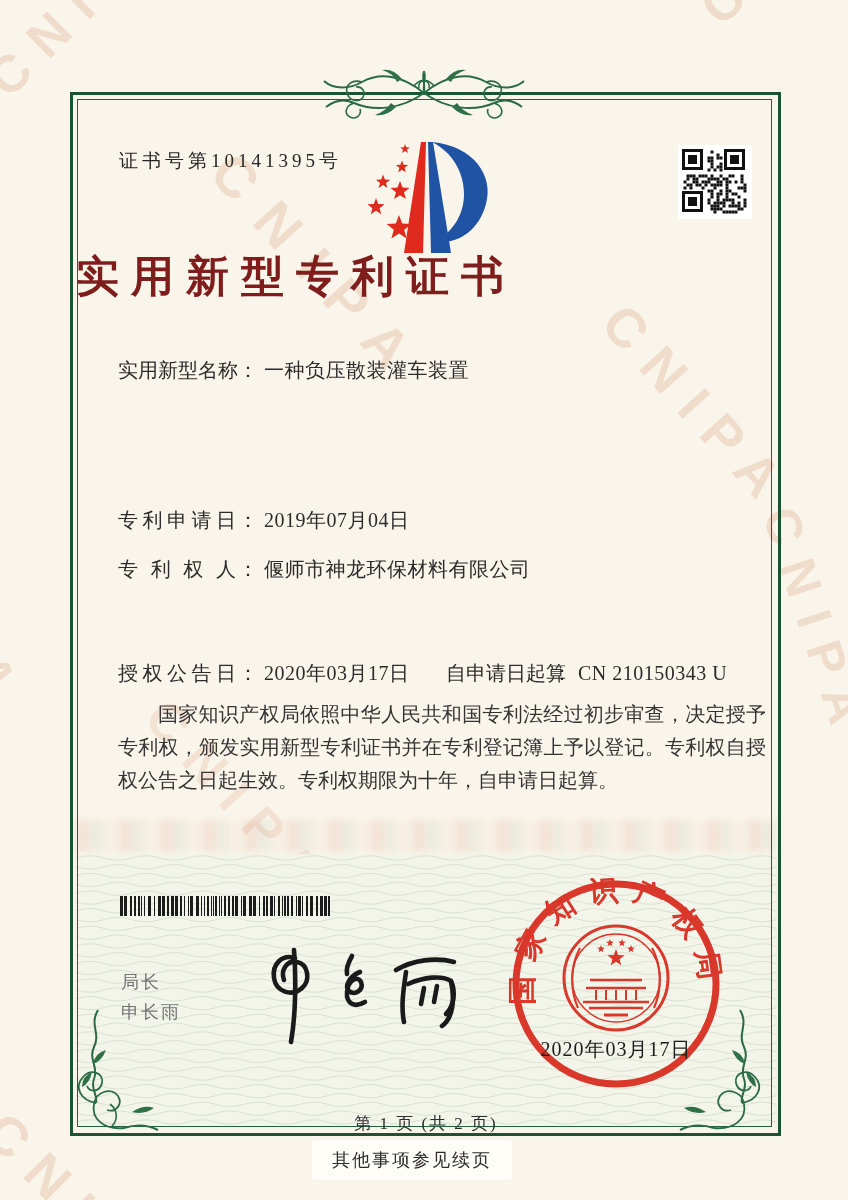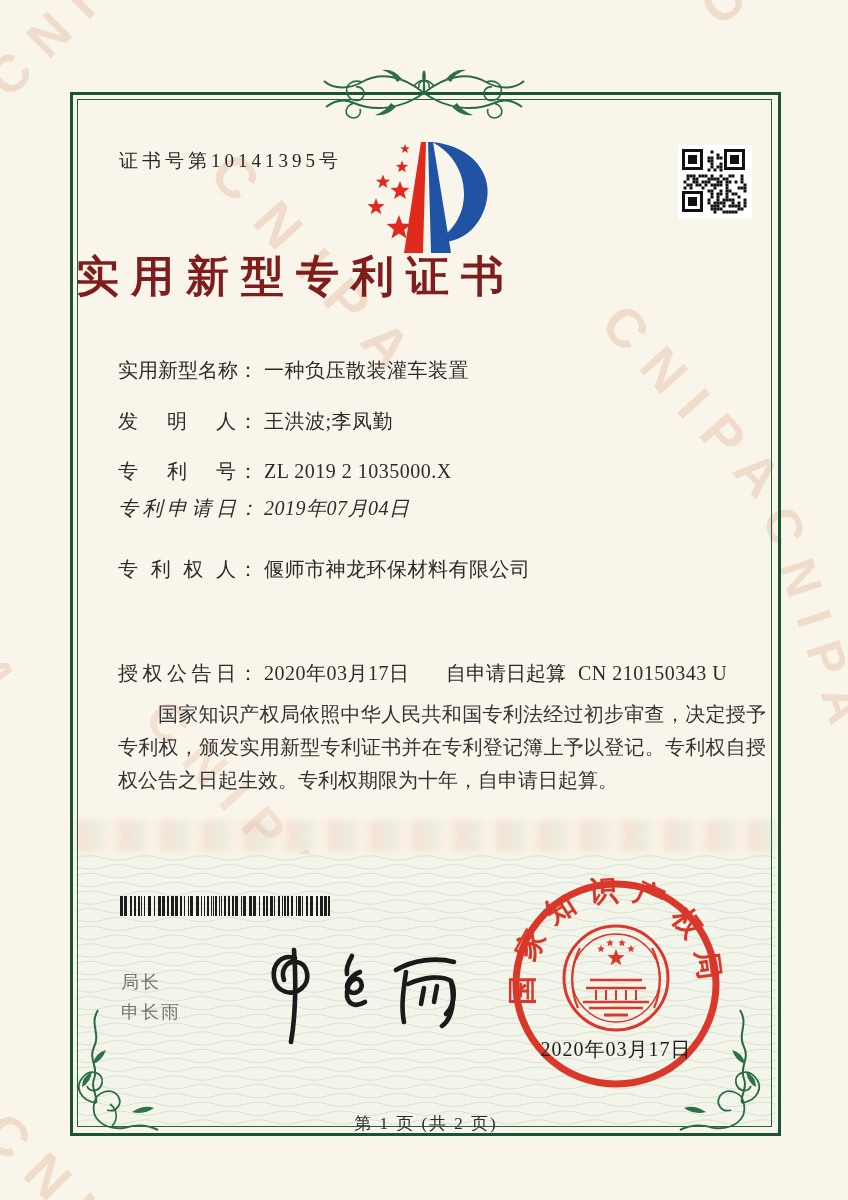--- a/index.html
+++ b/index.html
@@ -300,27 +300,21 @@
         <rect x="3" y="45" width="15" height="15" fill="#fff"></rect>
         <rect x="6" y="48" width="9" height="9" fill="#111"></rect>
       </svg>
   </div>
 
   <div class="title">实用新型专利证书</div>
 
   <div class="row" style="top:357px;">
     <span class="jlabel">实用新型名称</span><span class="colon">：</span><span class="val">一种负压散装灌车装置</span>
   </div>
-  <div class="row" style="top:408px;">
-    <span class="jlabel">发明人</span><span class="colon">：</span><span class="val">王洪波;李凤勤</span>
-  </div>
-  <div class="row" style="top:458px;">
-    <span class="jlabel">专利号</span><span class="colon">：</span><span class="val">ZL 2019 2 1035000.X</span>
-  </div>
-  <div class="row" style="top:495px;font-style:italic;">
+  <div class="row" style="top:507px;">
     <span class="jlabel">专利申请日</span><span class="colon">：</span><span class="val">2019年07月04日</span>
   </div>
   <div class="row" style="top:556px;">
     <span class="jlabel">专利权人</span><span class="colon">：</span><span class="val">偃师市神龙环保材料有限公司</span>
   </div>
   <div class="row" style="top:660px;">
     <span class="jlabel">授权公告日</span><span class="colon">：</span><span class="val">2020年03月17日</span>
   </div>
   <div class="row" style="top:660px;left:446px;">
     <span class="jlabel" style="width:104px;">自申请日起算</span><span class="colon">：</span><span class="val">CN 210150343 U</span>
@@ -429,14 +423,15 @@
       <path d="M-20,12 L-20,22 M-10,12 L-10,22 M0,12 L0,22 M10,12 L10,22 M20,12 L20,22" stroke-width="2"></path>
       <path d="M-33,24 L33,24 M-27,30 L27,30" stroke-width="2.4"></path>
       <path d="M-38,30 C-46,12 -46,-12 -36,-30" stroke-width="2.2"></path>
       <path d="M38,30 C46,12 46,-12 36,-30" stroke-width="2.2"></path>
       <path d="M-12,37 L12,37" stroke-width="3"></path>
     </g>
   </svg>
   <div class="seal-date">2020年03月17日</div>
 
   <div class="page-info">第 1 页 (共 2 页)</div>
+  <div class="cont-note">其他事项参见续页</div>
 
 </div>
 
 </body></html>

